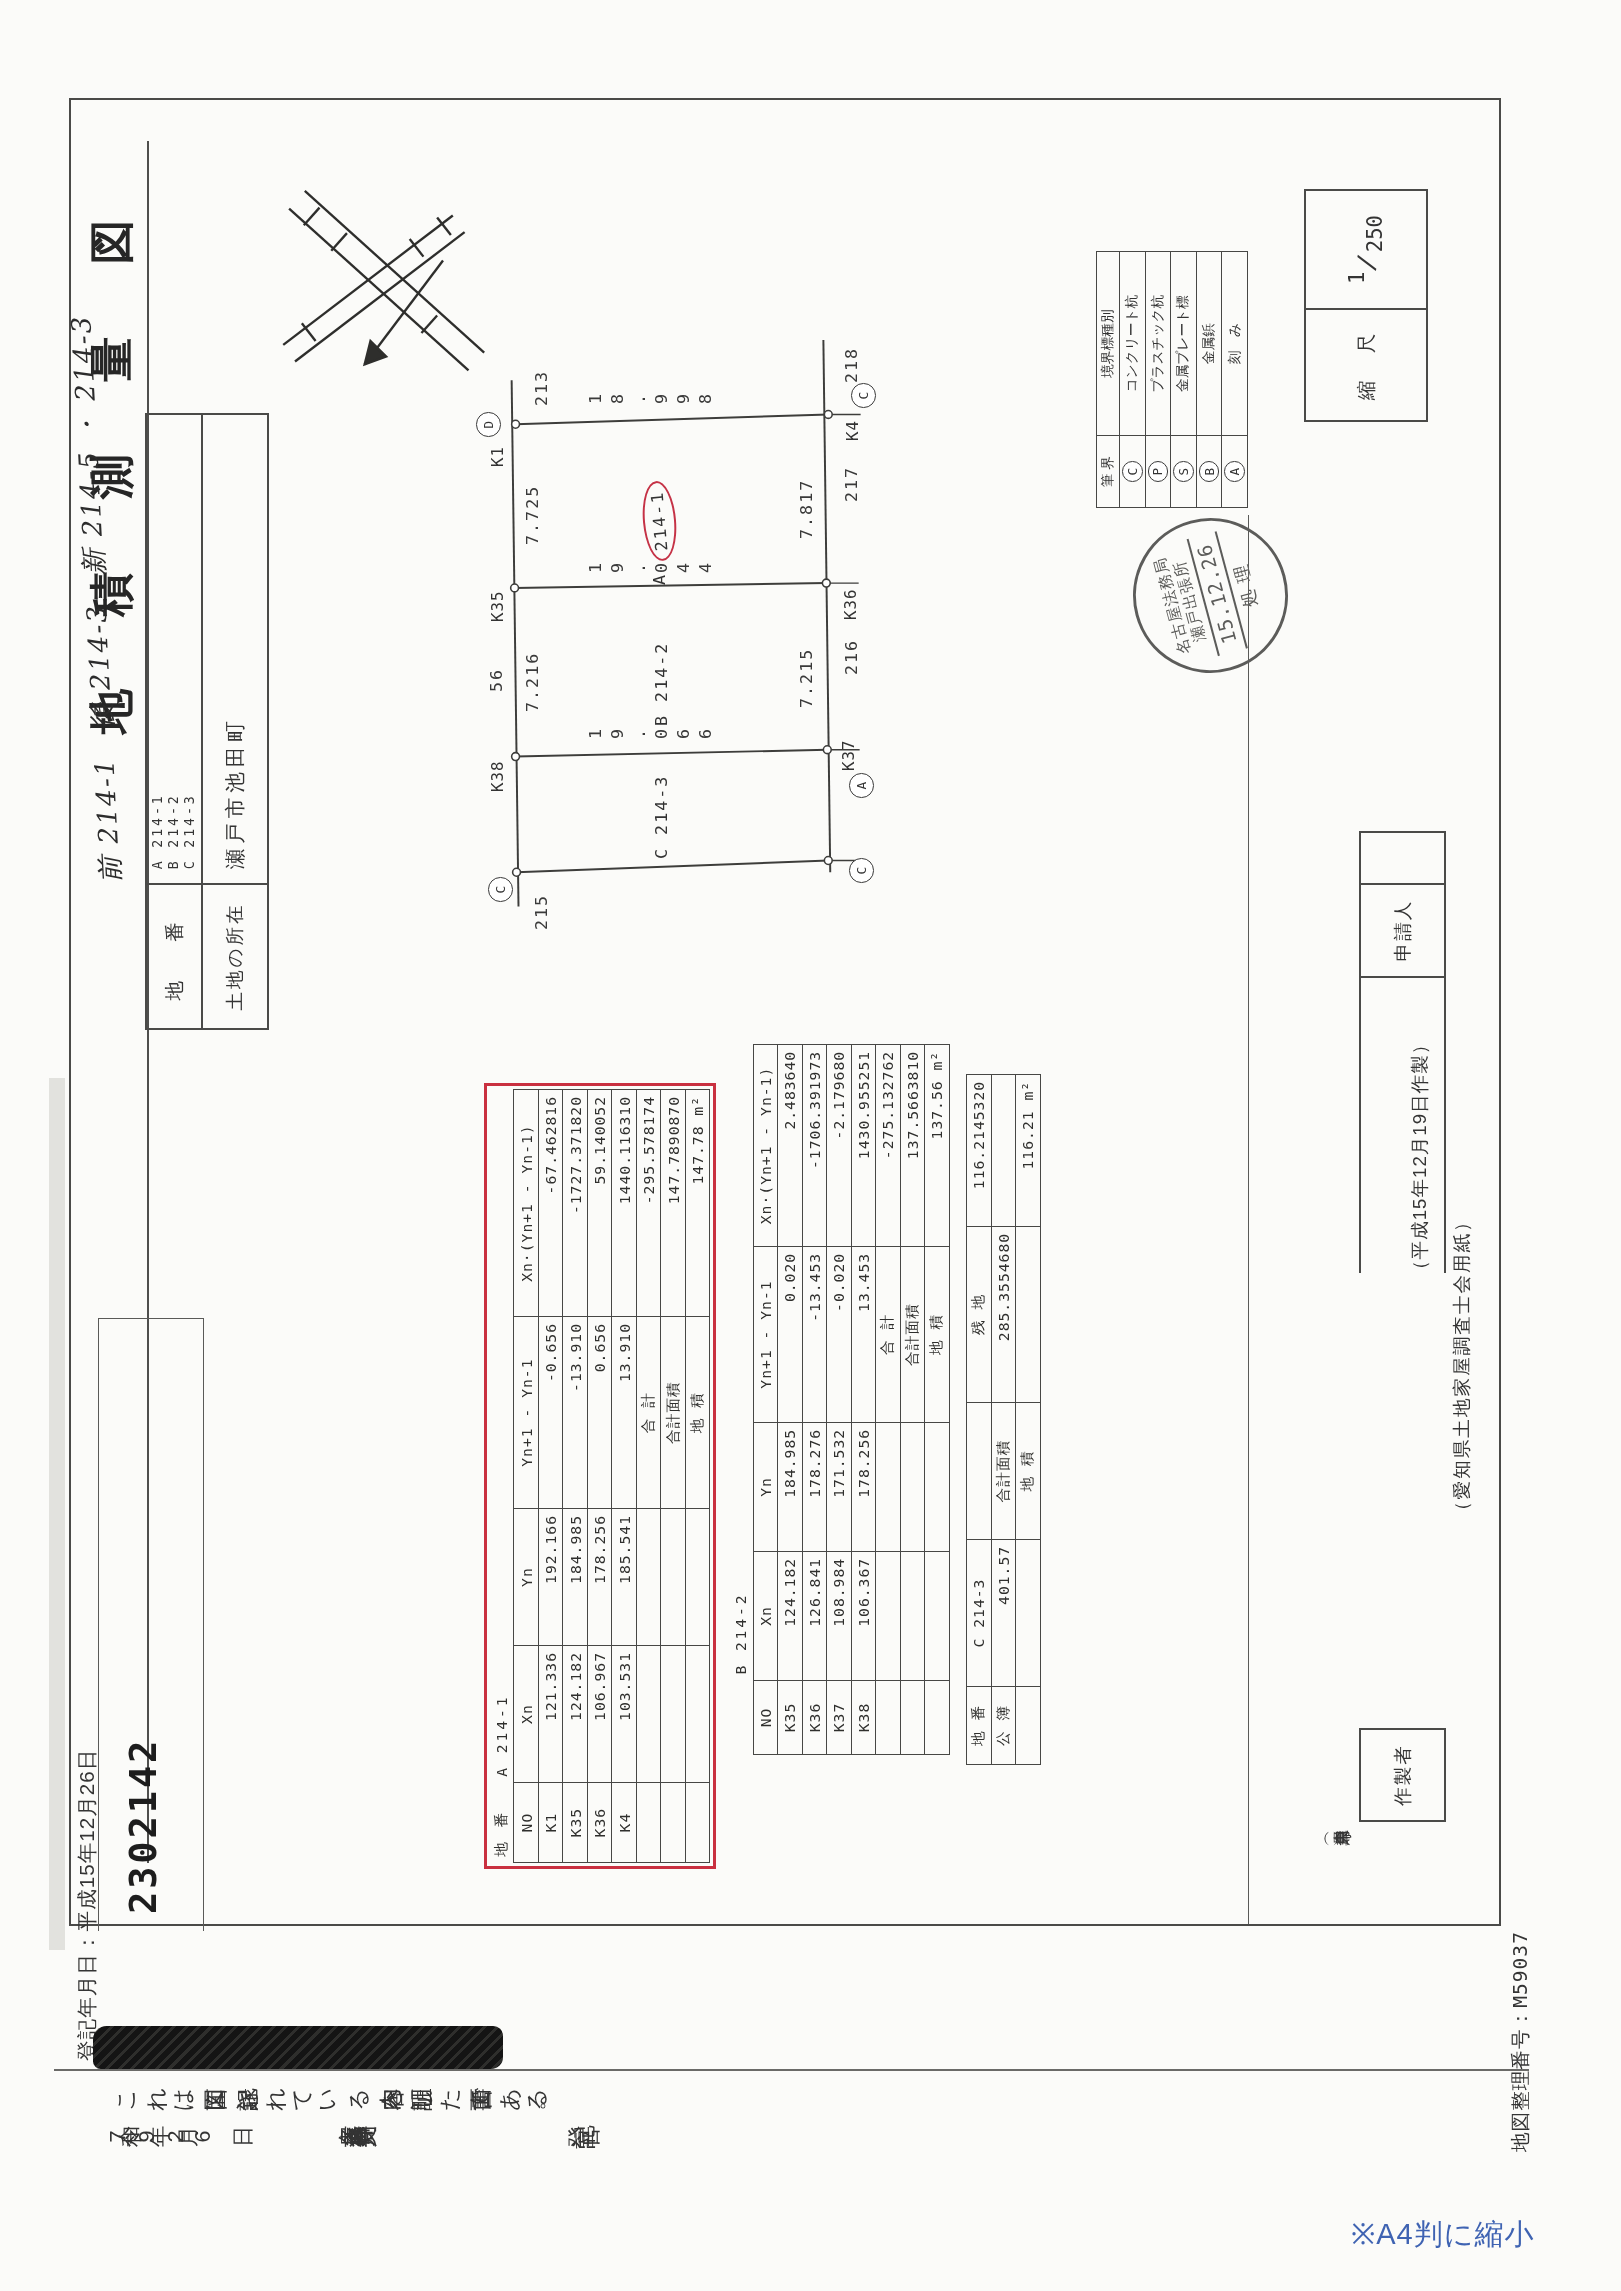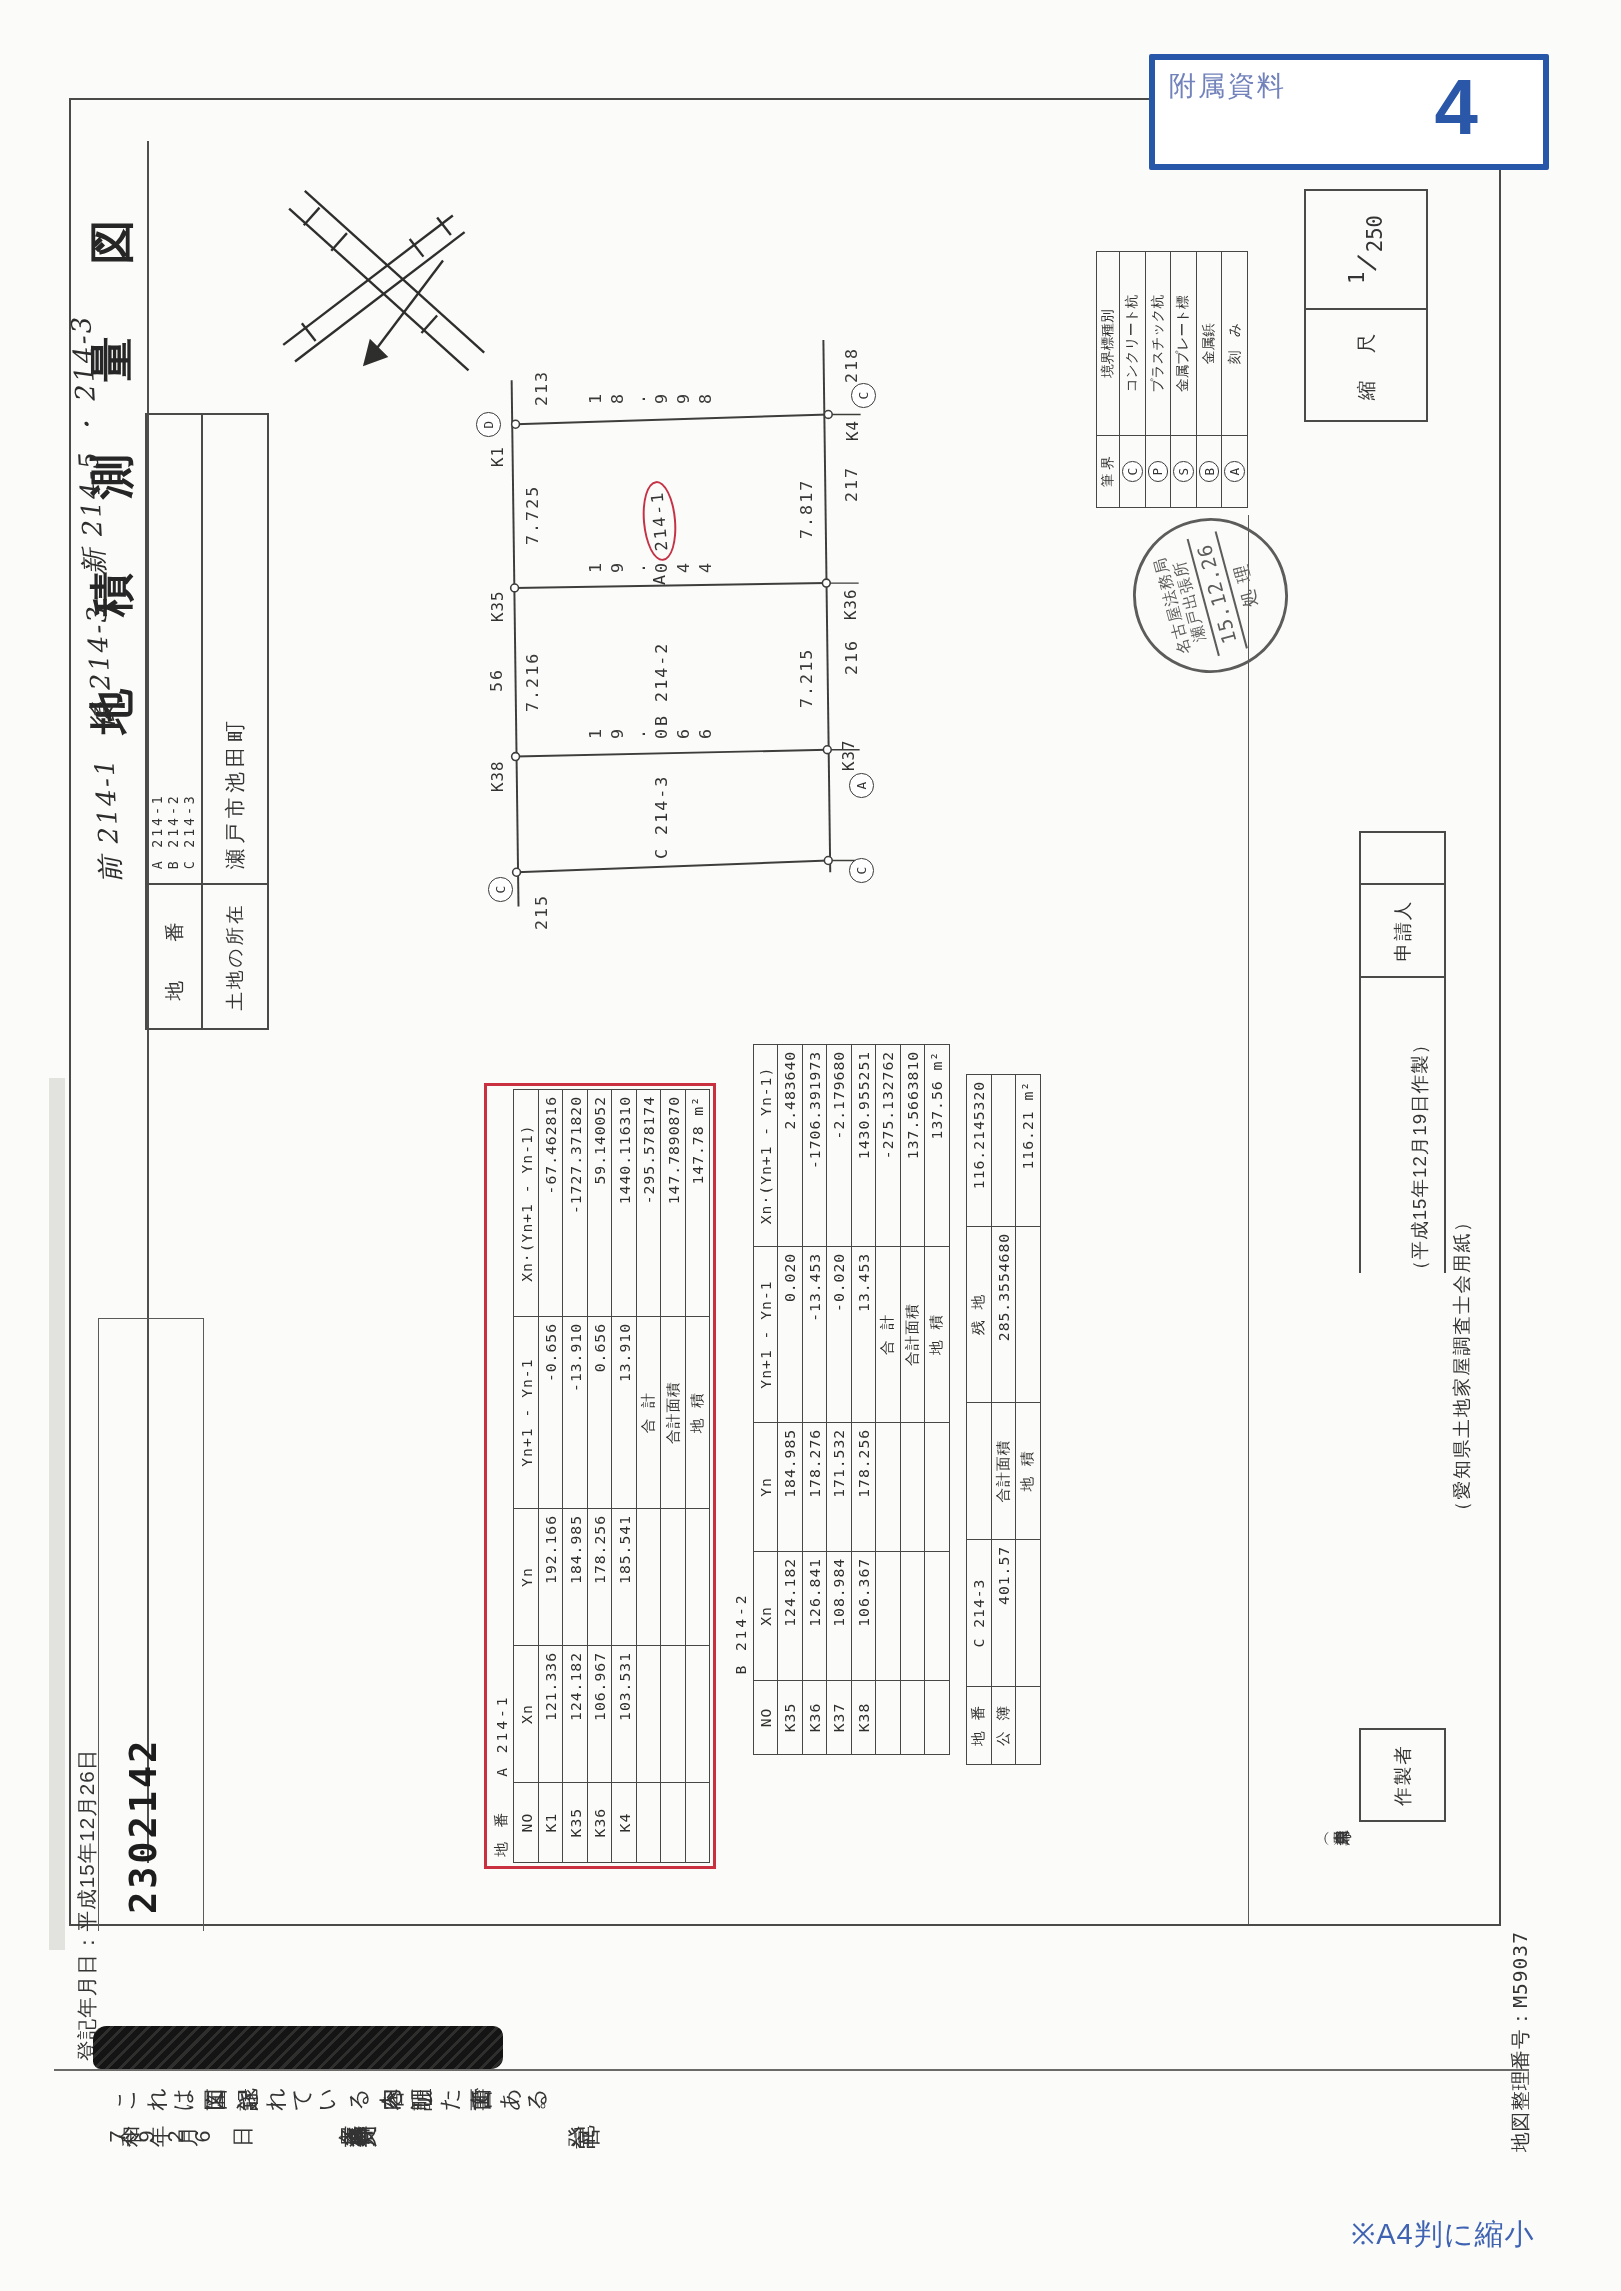--- a/index.html
+++ b/index.html
@@ -405,19 +405,15 @@
             <td>地 積</td>
             <td></td>
             <td class="num">116.21 m²</td>
           </tr>
         </tbody>
     </table>
   </div>
 
   <div class="abs" style="left:49px;top:1078px;width:15.7px;height:872px;background:#c3c3bc;opacity:.45;"></div>
 
-  <div class="abs bluebox" style="left:1149px;top:54px;width:388px;height:104px;">
-    <div class="blue" style="position:absolute;left:13.7px;top:7.8px;font-size:27.4px;letter-spacing:2px;color:#7282bb;">附属資料</div>
-    <div class="blue" style="position:absolute;right:65px;top:2px;font-size:78px;font-weight:bold;">4</div>
-  </div>
   <div class="abs blue" style="left:1351px;top:2213px;font-size:29px;color:#3f63b2;letter-spacing:1px;">※A4判に縮小</div>
 </div>
 
 
 </body></html>

